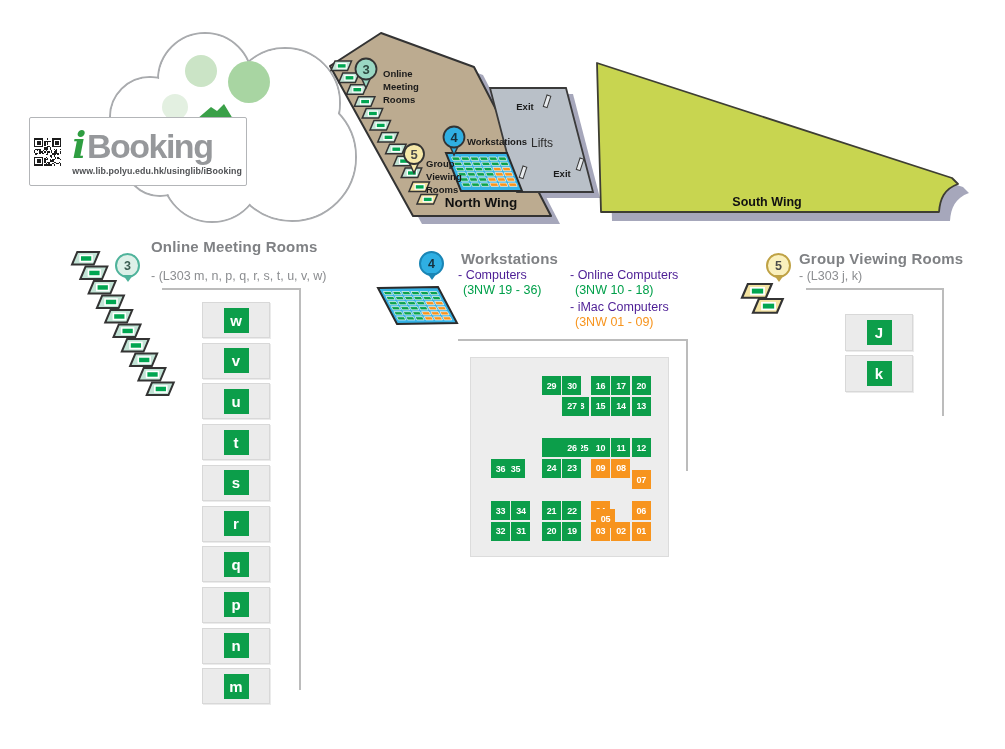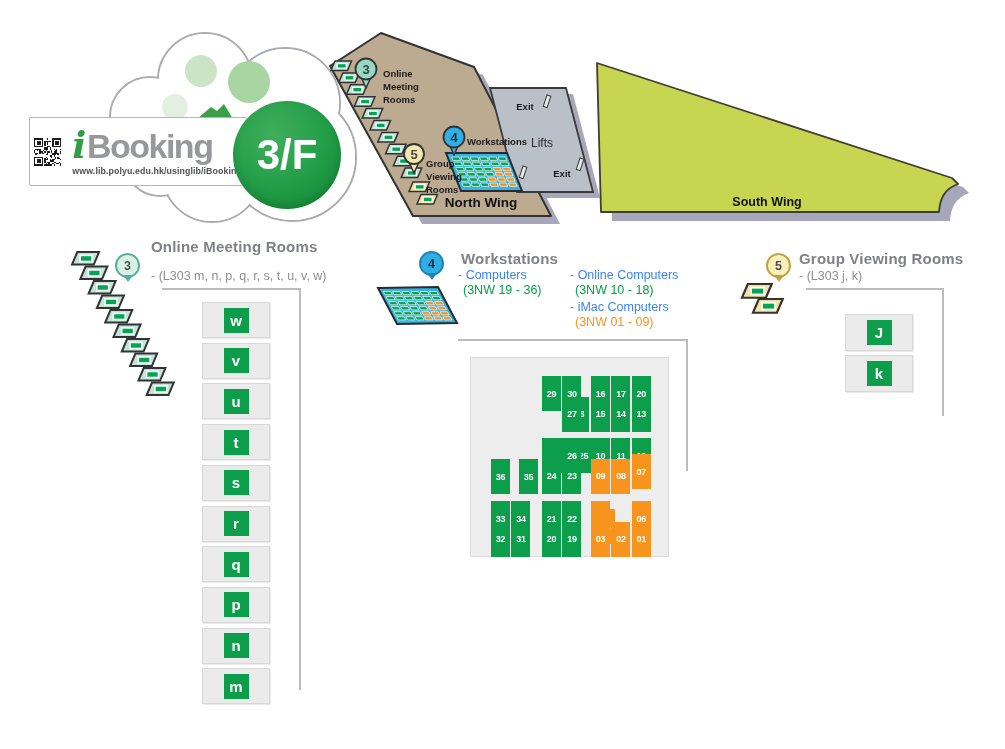--- a/index.html
+++ b/index.html
@@ -16,21 +16,21 @@
   .brand-i{font-family:"DejaVu Serif",serif;font-style:italic;color:#2f9e41;font-size:37px;margin-right:2px;}
   .logo-url{font-size:8.8px;font-weight:bold;color:#4f5154;margin-top:2px;letter-spacing:0.1px;white-space:nowrap;}
   .floor-badge{position:absolute;left:233px;top:101px;width:108px;height:108px;border-radius:50%;
     background:radial-gradient(circle at 38% 32%, #3fae5c 0%, #27a04a 45%, #17903c 78%, #0c7f31 100%);
     box-shadow:inset 0 -5px 8px rgba(0,0,0,.12);
     color:#fff;font-size:42px;font-weight:bold;display:flex;align-items:center;justify-content:center;z-index:3;}
 
   
   .sec-title{position:absolute;font-size:15px;font-weight:bold;color:#7f8184;letter-spacing:.2px;white-space:nowrap;z-index:2;}
   .sec-sub{position:absolute;font-size:12.5px;color:#8b8d90;white-space:nowrap;z-index:2;}
-  .legend-label{position:absolute;font-size:12.5px;color:#3b82f6;white-space:nowrap;z-index:2;}
+  .legend-label{position:absolute;font-size:12.5px;color:#4c1d95;white-space:nowrap;z-index:2;}
   .legend-range{position:absolute;font-size:12.5px;white-space:nowrap;z-index:2;}
   .lr-green{color:#00a04a;}
   .lr-orange{color:#f7941d;}
   .bracket{position:absolute;background:#bcbcbc;z-index:2;}
 
   .pin-badge{position:absolute;width:21px;height:21px;border-radius:50%;display:flex;align-items:center;
     justify-content:center;font-size:12.5px;font-weight:bold;z-index:2;}
   .pin-badge::after{content:'';position:absolute;left:50%;top:100%;transform:translateX(-50%);
     border:5px solid transparent;border-top-width:7px;margin-top:-1px;}
   .pin-teal{background:#ddf0e8;border:2px solid #4fb39b;color:#3c5d52;}
@@ -43,21 +43,21 @@
   
   .cards-col{position:absolute;z-index:2;}
   .room-card{position:absolute;left:0;width:68px;background:#ebebeb;border:1px solid #d8d8d8;
     box-shadow:1px 1px 0 rgba(0,0,0,.08);display:flex;align-items:center;justify-content:center;box-sizing:border-box;}
   .room-key{width:25px;height:25px;background:#0c9e4a;color:#fff;font-size:15px;font-weight:bold;
     display:flex;align-items:center;justify-content:center;}
 
   
   .ws-panel{position:absolute;left:470px;top:357px;width:199px;height:200px;background:#ededed;
     border:1px solid #dcdcdc;box-sizing:border-box;z-index:2;}
-  .seat{position:absolute;width:19px;height:35px;color:#fff;font-size:9px;font-weight:bold;
+  .seat{position:absolute;width:19px;height:19px;color:#fff;font-size:9px;font-weight:bold;
     display:flex;align-items:center;justify-content:center;letter-spacing:-0.3px;}
   .seat.g{background:#0c9e4a;}
   .seat.o{background:#f7941e;}
 </style>
 </head>
 <body>
 
 <div class="stage">
 
   <svg id="map-layer" width="1005" height="749" viewBox="0 0 1005 749">
@@ -471,21 +471,20 @@
         <rect x="12" y="20" width="1" height="1"></rect>
         <rect x="13" y="20" width="1" height="1"></rect>
         <rect x="15" y="20" width="1" height="1"></rect>
         <rect x="20" y="20" width="1" height="1"></rect>
       </svg>
     <div class="logo-text">
       <div class="brand-line"><span class="brand-i">i</span><span>Booking</span></div>
       <div class="logo-url">www.lib.polyu.edu.hk/usinglib/iBooking</div>
     </div>
   </div>
-  <div class="floor-badge">3/F</div>
 
   <div class="pin-badge pin-teal" style="left:115px;top:253px;">3</div>
   <div class="sec-title" style="left:151px;top:238px;">Online Meeting Rooms</div>
   <div class="sec-sub" style="left:151px;top:269px;">- (L303 m, n, p, q, r, s, t, u, v, w)</div>
   <div class="bracket" style="left:162px;top:288px;width:139px;height:2px;"></div>
   <div class="bracket" style="left:299px;top:288px;width:2px;height:402px;"></div>
   <div class="cards-col" style="left:202px;top:302px;width:70px;height:410px;">
       <div class="room-card" style="top: 0px; height: 36px;">
         <div class="room-key">w</div>
       </div>
@@ -533,31 +532,31 @@
       <div class="seat g" style="left: 91.4px; top: 18px;">30</div>
       <div class="seat g" style="left: 71px; top: 38.6px; margin-left: 28px;">28</div>
       <div class="seat g" style="left: 91.4px; top: 38.6px;">27</div>
       <div class="seat g" style="left: 120px; top: 18px;">16</div>
       <div class="seat g" style="left: 140.4px; top: 18px;">17</div>
       <div class="seat g" style="left: 160.8px; top: 18px;">20</div>
       <div class="seat g" style="left: 120px; top: 38.6px;">15</div>
       <div class="seat g" style="left: 140.4px; top: 38.6px;">14</div>
       <div class="seat g" style="left: 160.8px; top: 38.6px;">13</div>
       <div class="seat g" style="left: 20px; top: 101px;">36</div>
-      <div class="seat g" style="left: 48px; top: 101px;">35</div>
+      <div class="seat g" style="left: 35px; top: 101px;">35</div>
       <div class="seat g" style="left: 71px; top: 80px; padding-left: 32px;">25</div>
       <div class="seat g" style="left: 91.4px; top: 80px;">26</div>
       <div class="seat g" style="left: 71px; top: 100.6px;">24</div>
       <div class="seat g" style="left: 91.4px; top: 100.6px;">23</div>
       <div class="seat g" style="left: 120px; top: 80px;">10</div>
       <div class="seat g" style="left: 140.4px; top: 80px;">11</div>
       <div class="seat g" style="left: 160.8px; top: 80px;">12</div>
       <div class="seat o" style="left: 120px; top: 100.6px;">09</div>
       <div class="seat o" style="left: 140.4px; top: 100.6px;">08</div>
-      <div class="seat o" style="left: 160.8px; top: 96px;">07</div>
+      <div class="seat o" style="left: 160.8px; top: 112px;">07</div>
       <div class="seat g" style="left: 20px; top: 143px;">33</div>
       <div class="seat g" style="left: 40.4px; top: 143px;">34</div>
       <div class="seat g" style="left: 20px; top: 163.6px;">32</div>
       <div class="seat g" style="left: 40.4px; top: 163.6px;">31</div>
       <div class="seat g" style="left: 71px; top: 143px;">21</div>
       <div class="seat g" style="left: 91.4px; top: 143px;">22</div>
       <div class="seat g" style="left: 71px; top: 163.6px;">20</div>
       <div class="seat g" style="left: 91.4px; top: 163.6px;">19</div>
       <div class="seat o" style="left: 120px; top: 143px; text-align: right;">04</div>
       <div class="seat o" style="left: 125px; top: 143px; margin-top: 8px;">05</div>

